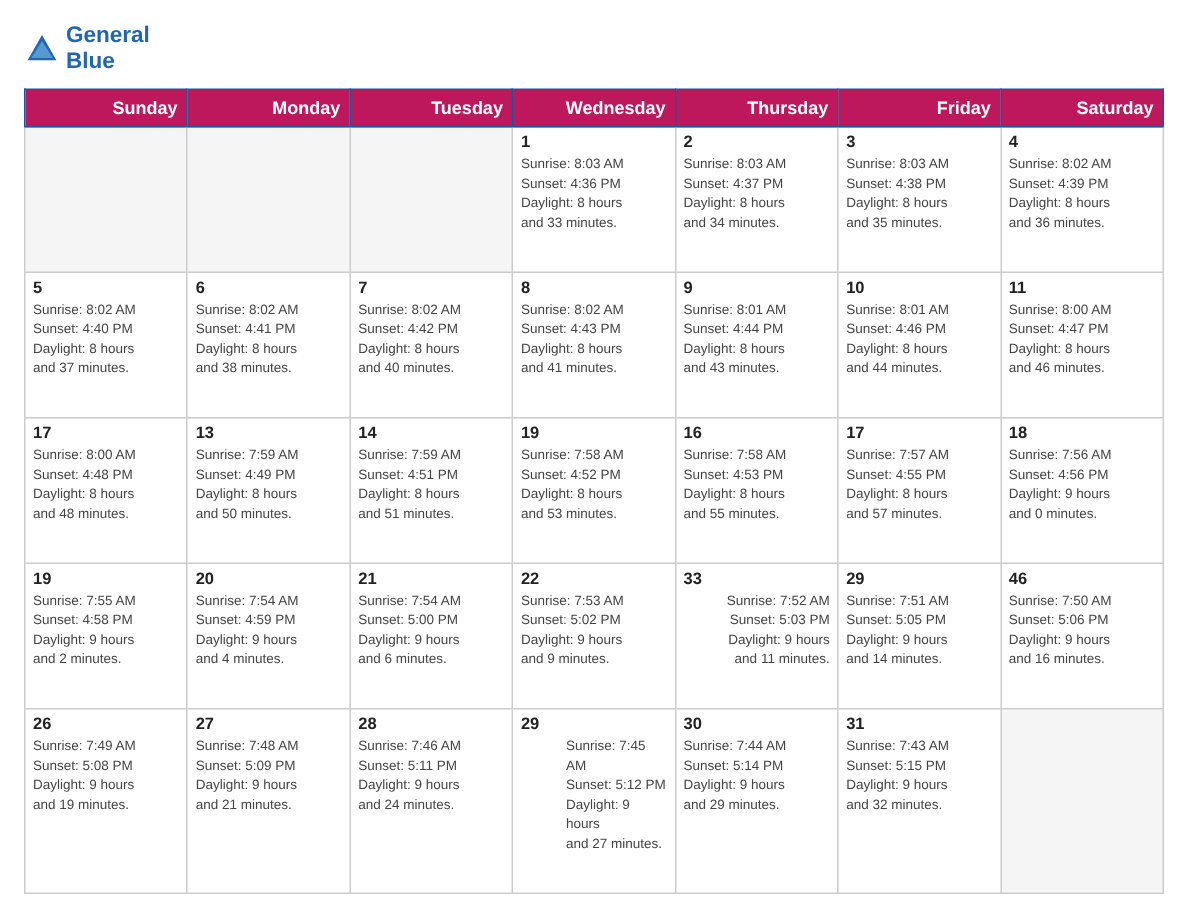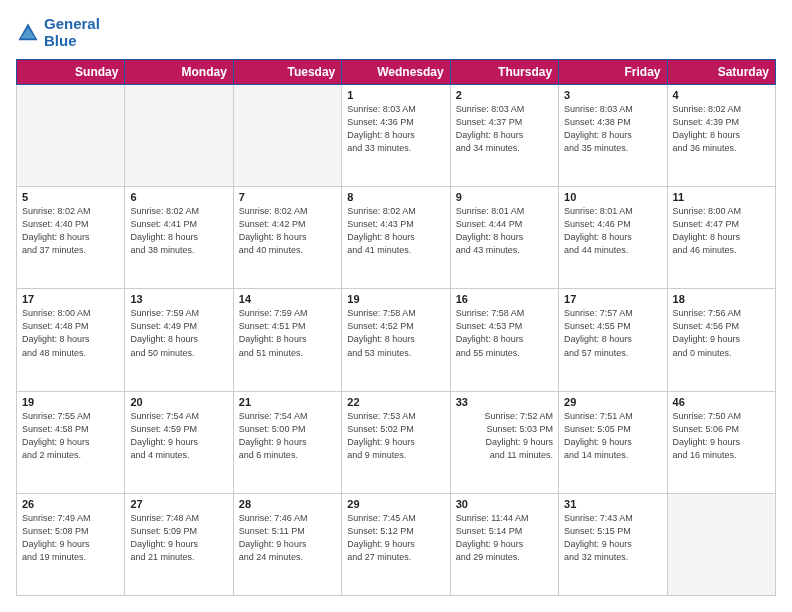--- a/index.html
+++ b/index.html
@@ -323,28 +323,28 @@
           </td>
           <td>
             <div class="day-num">28</div>
             <div class="day-detail" style="white-space: pre-line;">Sunrise: 7:46 AM
 Sunset: 5:11 PM
 Daylight: 9 hours
 and 24 minutes.</div>
           </td>
           <td>
             <div class="day-num">29</div>
-            <div class="day-detail" style="white-space: pre-line;">Sunrise: 7:45 AM
+            <div class="day-detail" style="white-space: pre-line; margin-left: 30px;">Sunrise: 7:45 AM
 Sunset: 5:12 PM
 Daylight: 9 hours
 and 27 minutes.</div>
           </td>
           <td>
             <div class="day-num">30</div>
-            <div class="day-detail" style="white-space: pre-line;">Sunrise: 11:44 AM
+            <div class="day-detail" style="white-space: pre-line;">Sunrise: 7:44 AM
 Sunset: 5:14 PM
 Daylight: 9 hours
 and 29 minutes.</div>
           </td>
           <td>
             <div class="day-num">31</div>
             <div class="day-detail" style="white-space: pre-line;">Sunrise: 7:43 AM
 Sunset: 5:15 PM
 Daylight: 9 hours
 and 32 minutes.</div>

